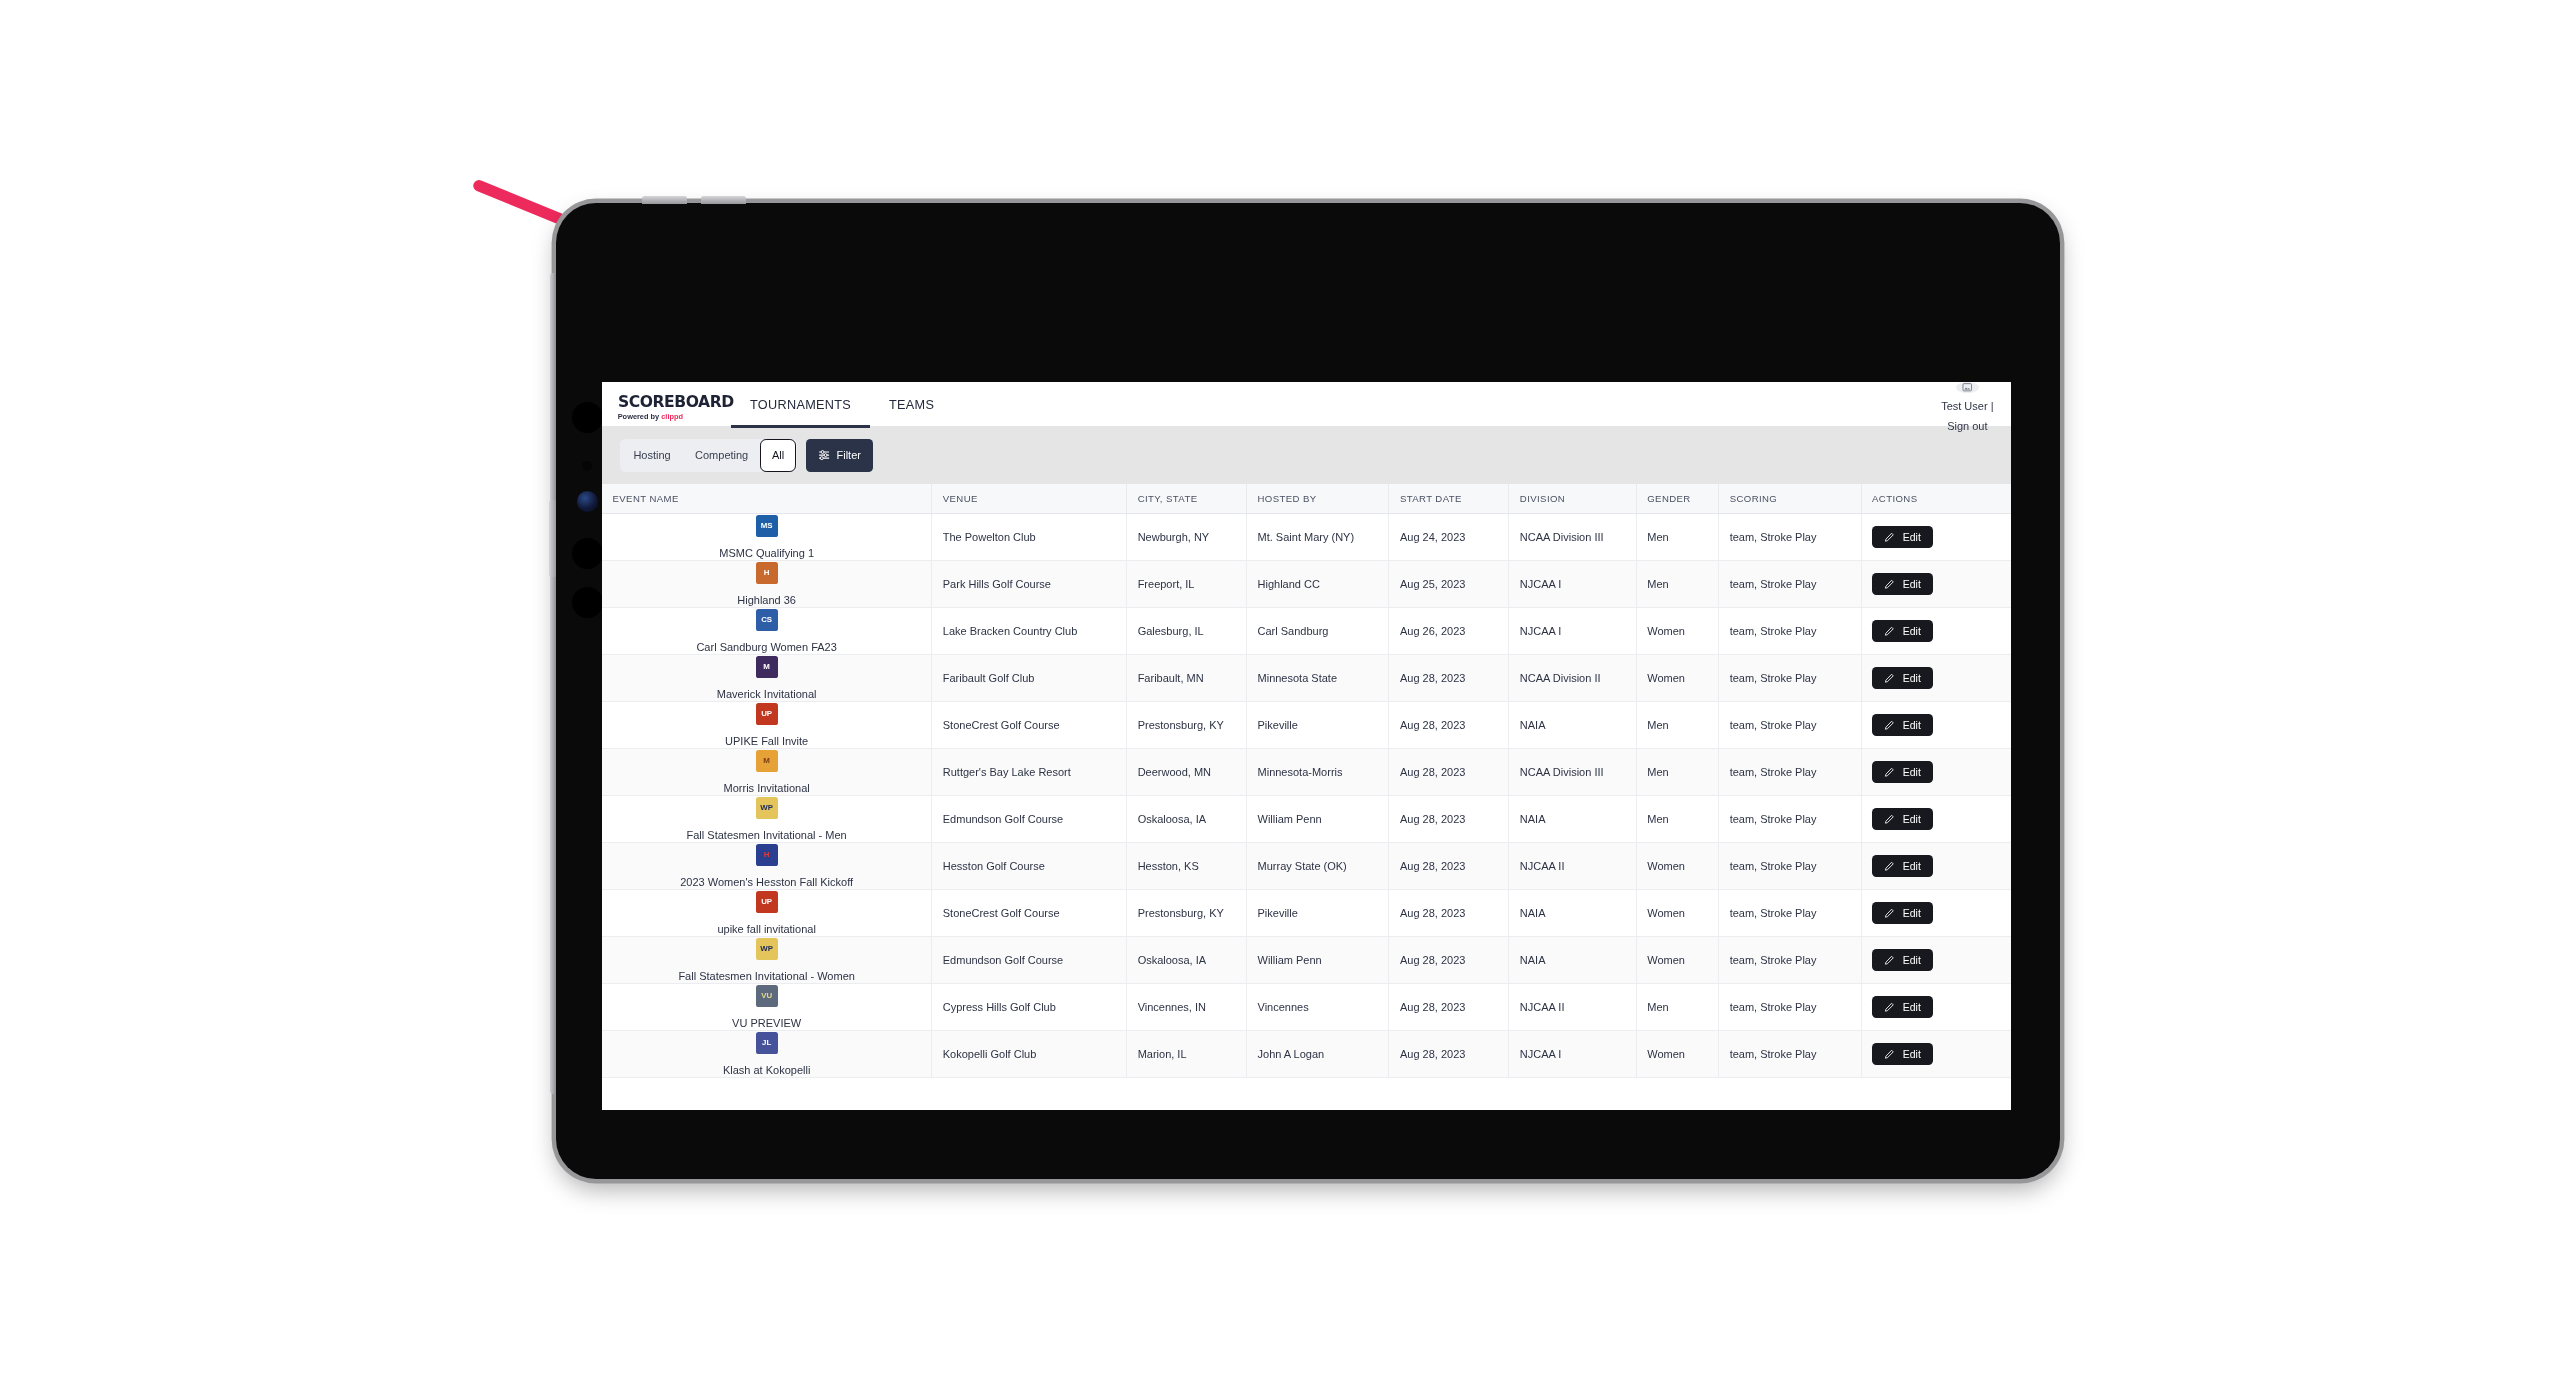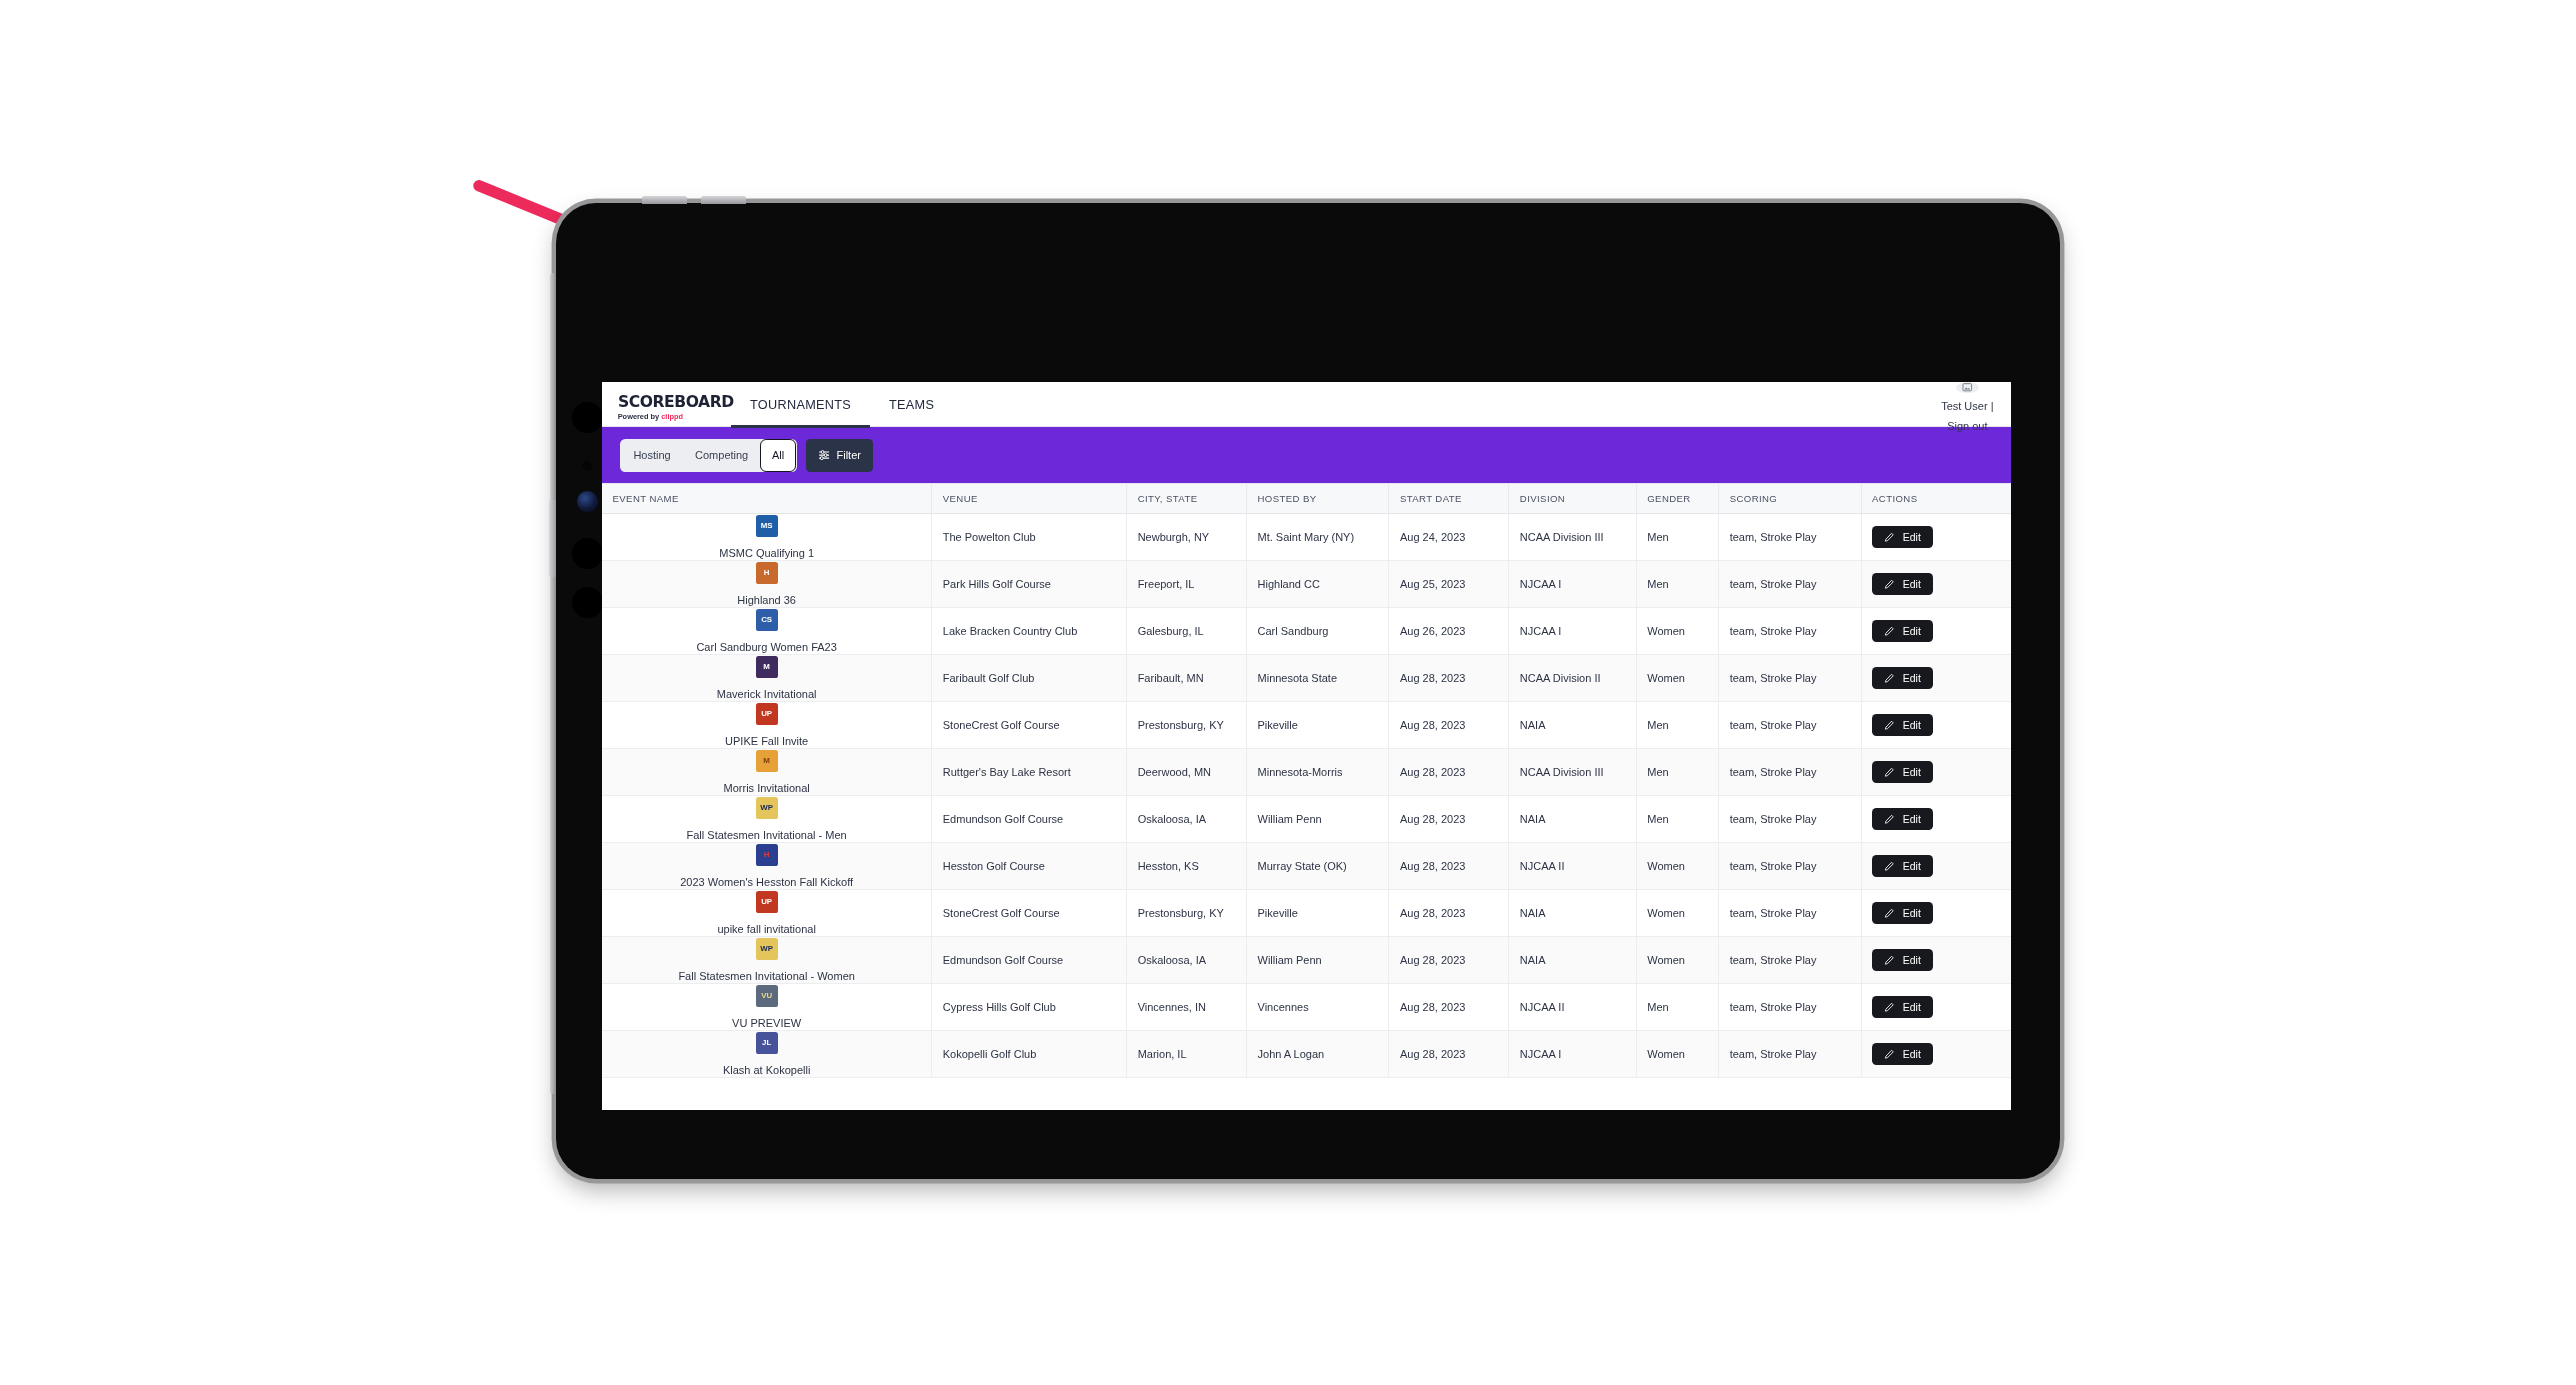--- a/index.html
+++ b/index.html
@@ -136,21 +136,21 @@
     display: flex; align-items: center; justify-content: center;
   }
   #signout { color: #303648; cursor: pointer; }
 
   
   #toolbar {
     height: 56px;
     display: flex; align-items: center;
     padding: 0 17.5px;
     gap: 8.7px;
-    background: #6d28d9;
+    background: #e5e5e5;
   }
   #segmented {
     display: flex; align-items: center;
     background: #eceef1;
     border-radius: 5.2px;
     height: 33px;
     padding: 0 1.7px;
   }
   .seg {
     padding: 0 12.2px; height: 33px;

